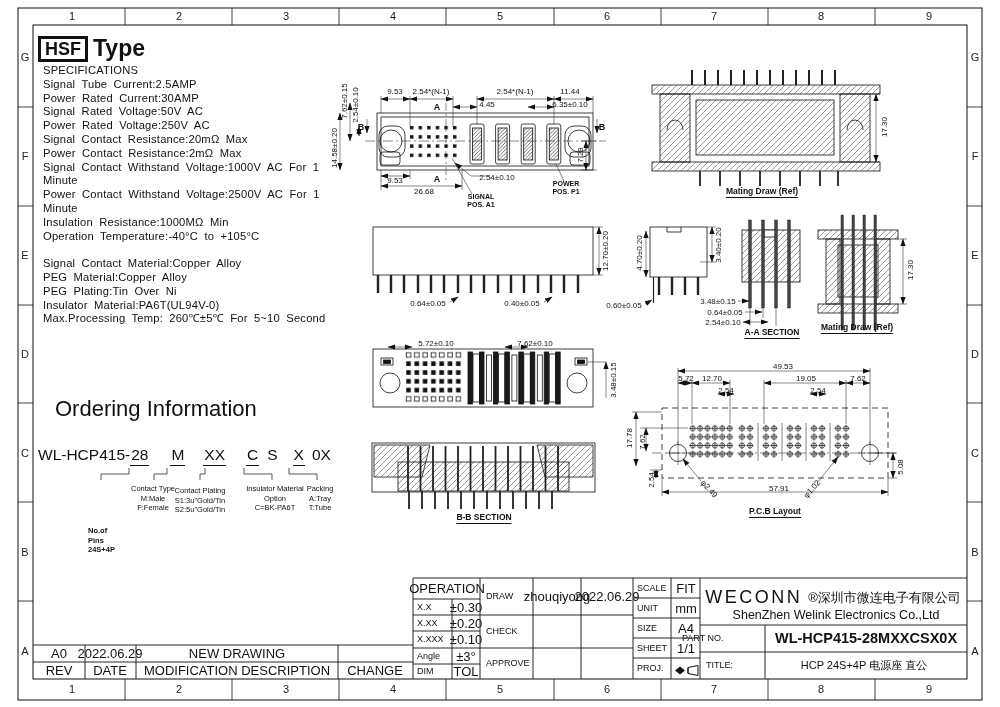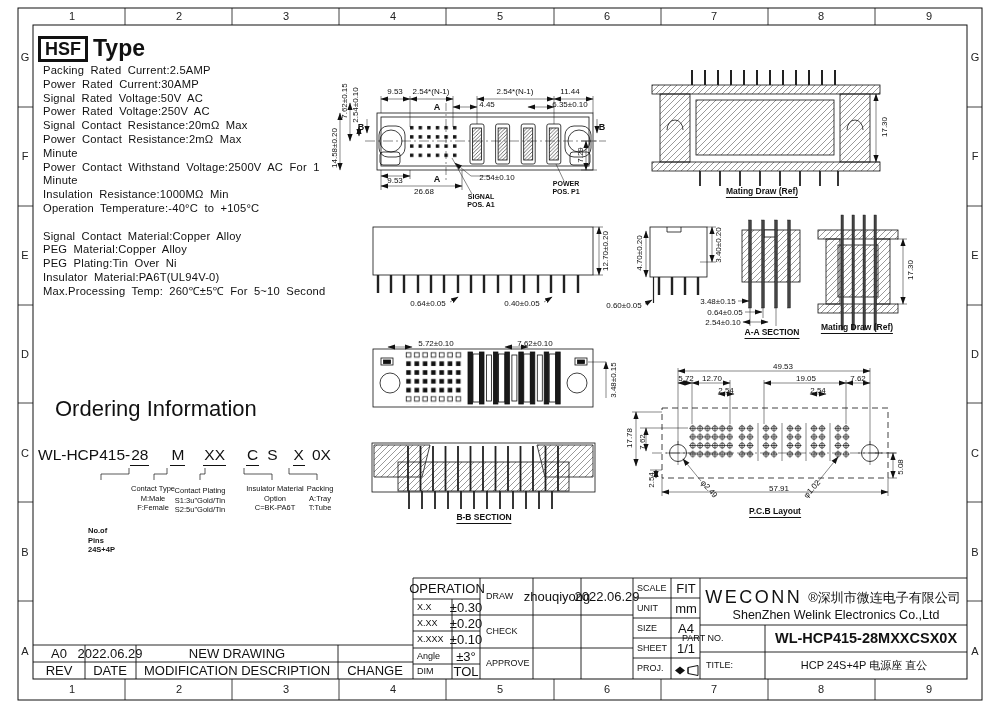--- a/index.html
+++ b/index.html
@@ -327,26 +327,28 @@
   <div class="glet" style="left:975px;top:453px">C</div>
   <div class="glet" style="left:975px;top:552px">B</div>
   <div class="glet" style="left:975px;top:651px">A</div>
 
   <div class="hsfrow">
     <span class="hsfbox">HSF</span>
     <span class="rohs">Type</span>
   </div>
 
   <div class="specs">
-    <div class="sl">Packing Rated Current:2.5AMP</div>
+    <div class="sl">SPECIFICATIONS</div>
+    <div class="sl">Signal Tube Current:2.5AMP</div>
     <div class="sl">Power Rated Current:30AMP</div>
     <div class="sl">Signal Rated Voltage:50V AC</div>
     <div class="sl">Power Rated Voltage:250V AC</div>
     <div class="sl">Signal Contact Resistance:20mΩ Max</div>
     <div class="sl">Power Contact Resistance:2mΩ Max</div>
+    <div class="sl">Signal Contact Withstand Voltage:1000V AC For 1</div>
     <div class="sl">Minute</div>
     <div class="sl">Power Contact Withstand Voltage:2500V AC For 1</div>
     <div class="sl">Minute</div>
     <div class="sl">Insulation Resistance:1000MΩ Min</div>
     <div class="sl">Operation Temperature:-40°C to +105°C</div>
     <div class="sl"></div>
     <div class="sl">Signal Contact Material:Copper Alloy</div>
     <div class="sl">PEG Material:Copper Alloy</div>
     <div class="sl">PEG Plating:Tin Over Ni</div>
     <div class="sl">Insulator Material:PA6T(UL94V-0)</div>

